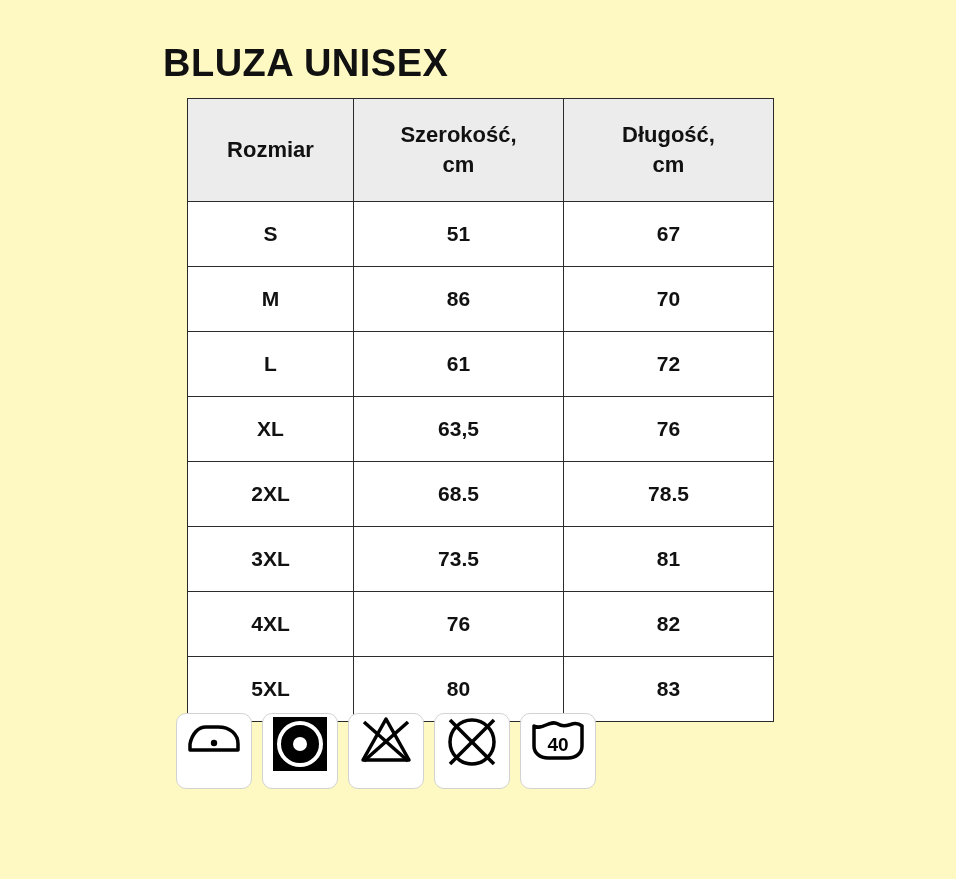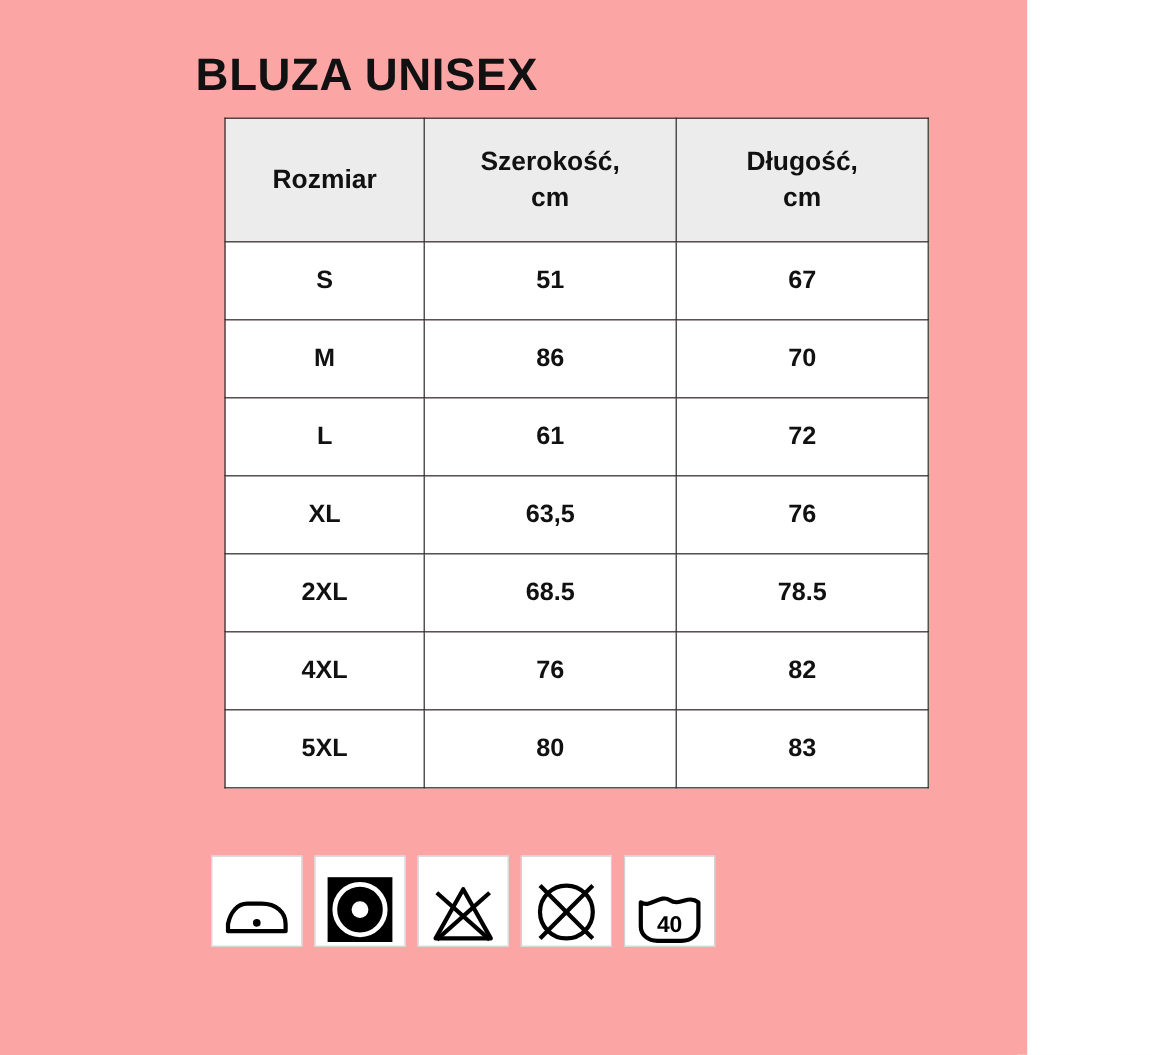--- a/index.html
+++ b/index.html
@@ -9,23 +9,23 @@
   }
   body {
     width: 960px;
     height: 879px;
     font-family: "Liberation Sans", sans-serif;
     color: #000000;
     overflow: hidden;
   }
   .page {
     position: relative;
-    width: 856px;
+    width: 956px;
     height: 879px;
-    background: #fca5a5;
+    background: #fef9c3;
   }
   .title {
     position: absolute;
     left: 163px;
     top: 42px;
     font-size: 38px;
     font-weight: bold;
     letter-spacing: 0.5px;
     color: #111111;
   }
@@ -69,24 +69,24 @@
     position: absolute;
     left: 176px;
     top: 713px;
     display: flex;
     gap: 10px;
   }
   .care-icon {
     width: 76px;
     height: 76px;
     border: 1px solid #d2d2d2;
-    border-radius: 0;
+    border-radius: 10px;
     background: #ffffff;
     display: flex;
-    align-items: flex-end;
+    align-items: flex-start;
     justify-content: center;
     box-sizing: border-box;
   }
   .care-icon svg {
     display: block;
   }
 </style>
 </head>
 <body>
 
@@ -130,20 +130,25 @@
         <td class="sizecell">XL</td>
         <td>63,5</td>
         <td>76</td>
       </tr>
       <tr>
         <td class="sizecell">2XL</td>
         <td>68.5</td>
         <td>78.5</td>
       </tr>
       <tr>
+        <td class="sizecell">3XL</td>
+        <td>73.5</td>
+        <td>81</td>
+      </tr>
+      <tr>
         <td class="sizecell">4XL</td>
         <td>76</td>
         <td>82</td>
       </tr>
       <tr>
         <td class="sizecell">5XL</td>
         <td>80</td>
         <td>83</td>
       </tr>
     </tbody>

